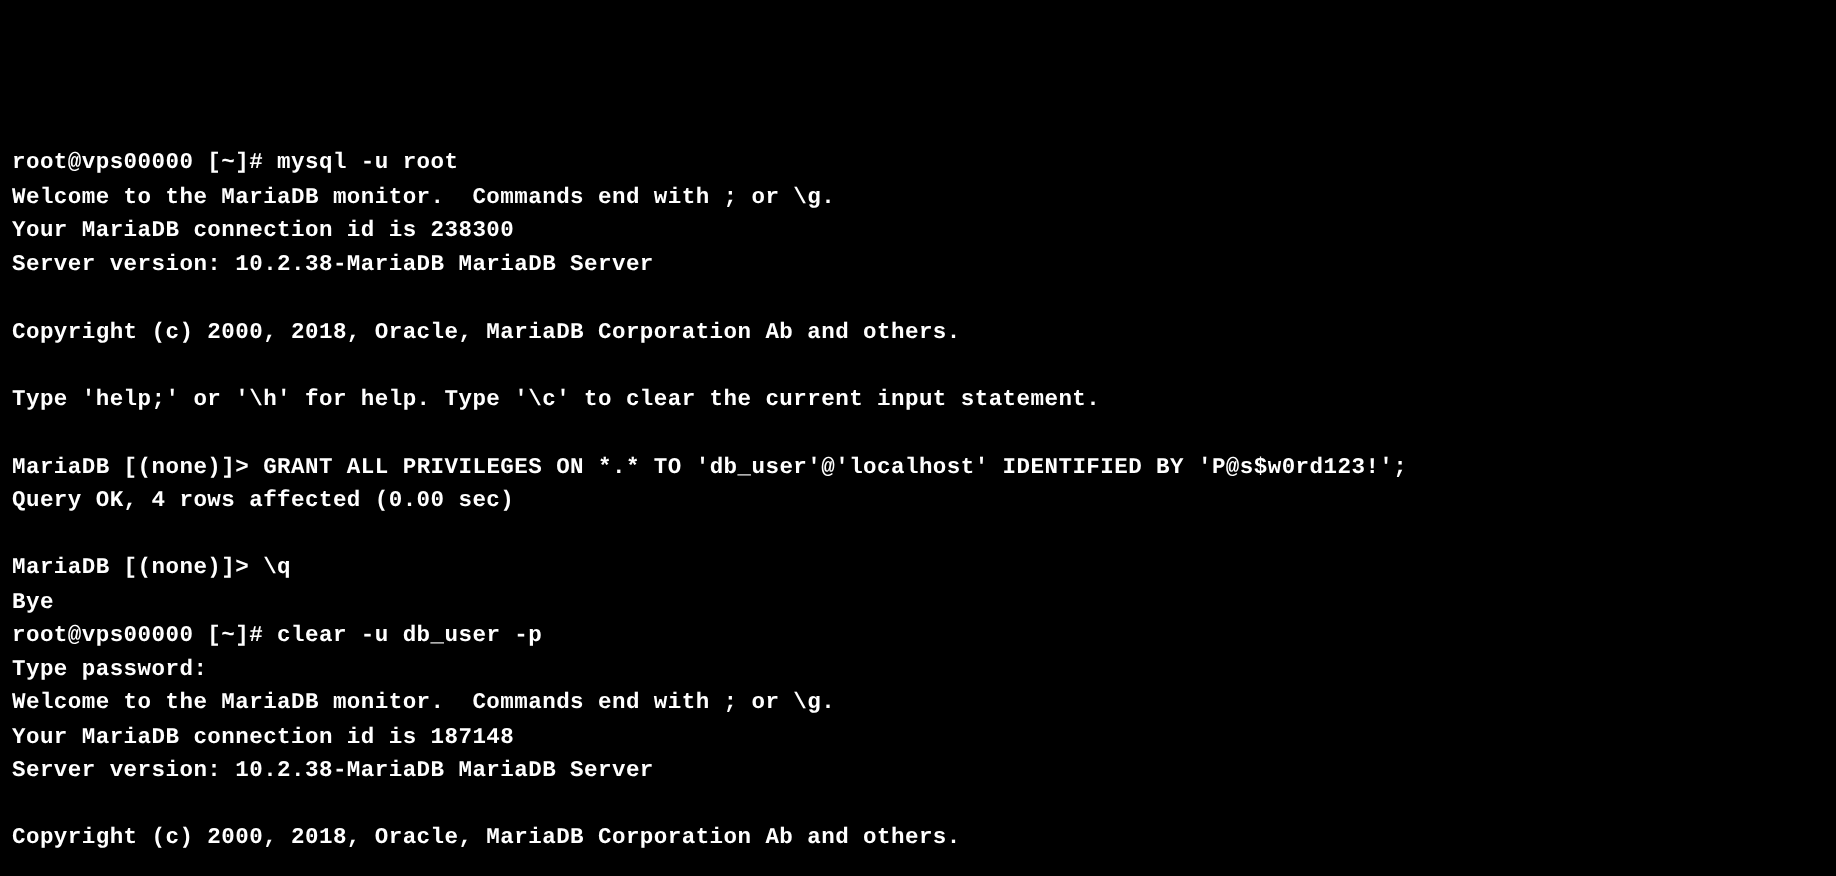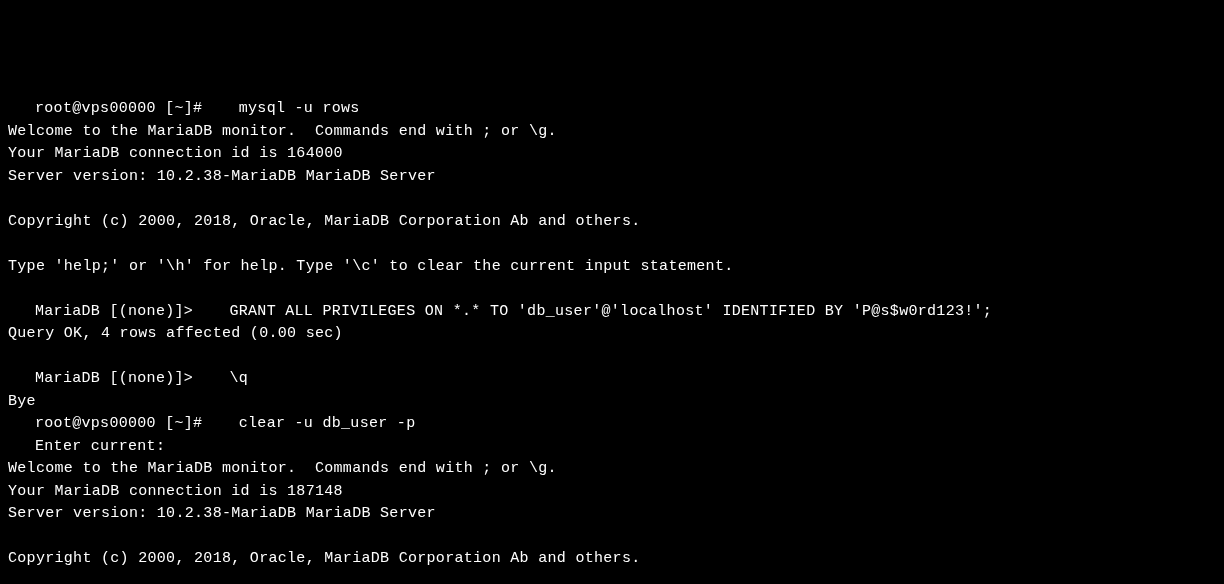--- a/index.html
+++ b/index.html
@@ -7,49 +7,48 @@
       color: #ffffff;
       font-family: "Consolas", "Courier New", monospace;
       font-size: 15px;
       line-height: 1.5;
       padding: 8px;
       margin: 0;
       white-space: pre;
       letter-spacing: 0.3px;
     }
     .bold {
-      font-weight: normal;
+      font-weight: bold;
       text-align: right;
     }
     .normal {
-      font-weight: normal;
-      margin-left: 27px;
+      font-weight: bold;
     }
   </style>
 </head>
 <body>
 
 
 
-<div><span class="normal">root@vps00000 [~]# </span><span class="normal">mysql -u rows</span>
+<div><span class="normal">root@vps00000 [~]# </span><span class="normal">mysql -u root</span>
 <span class="bold">Welcome to the MariaDB monitor.  Commands end with ; or \g.</span>
-<span class="bold">Your MariaDB connection id is 164000</span>
+<span class="bold">Your MariaDB connection id is 238300</span>
 <span class="bold">Server version: 10.2.38-MariaDB MariaDB Server</span>
 <span class="bold"></span>
 <span class="bold">Copyright (c) 2000, 2018, Oracle, MariaDB Corporation Ab and others.</span>
 <span class="bold"></span>
 <span class="bold">Type 'help;' or '\h' for help. Type '\c' to clear the current input statement.</span>
 <span class="normal"></span>
 <span class="normal">MariaDB [(none)]&gt; </span><span class="normal">GRANT ALL PRIVILEGES ON *.* TO 'db_user'@'localhost' IDENTIFIED BY 'P@s$w0rd123!';</span>
 <span class="bold">Query OK, 4 rows affected (0.00 sec)</span>
 <span class="normal"></span>
 <span class="normal">MariaDB [(none)]&gt; </span><span class="normal">\q</span>
 <span class="bold">Bye</span>
 <span class="normal">root@vps00000 [~]# </span><span class="normal">clear -u db_user -p</span>
-<span class="normal">Enter current:</span>
+<span class="normal">Type password:</span>
 <span class="bold">Welcome to the MariaDB monitor.  Commands end with ; or \g.</span>
 <span class="bold">Your MariaDB connection id is 187148</span>
 <span class="bold">Server version: 10.2.38-MariaDB MariaDB Server</span>
 <span class="bold"></span>
 <span class="bold">Copyright (c) 2000, 2018, Oracle, MariaDB Corporation Ab and others.</span>
 <span class="bold"></span>
 </div>
 
 
 

